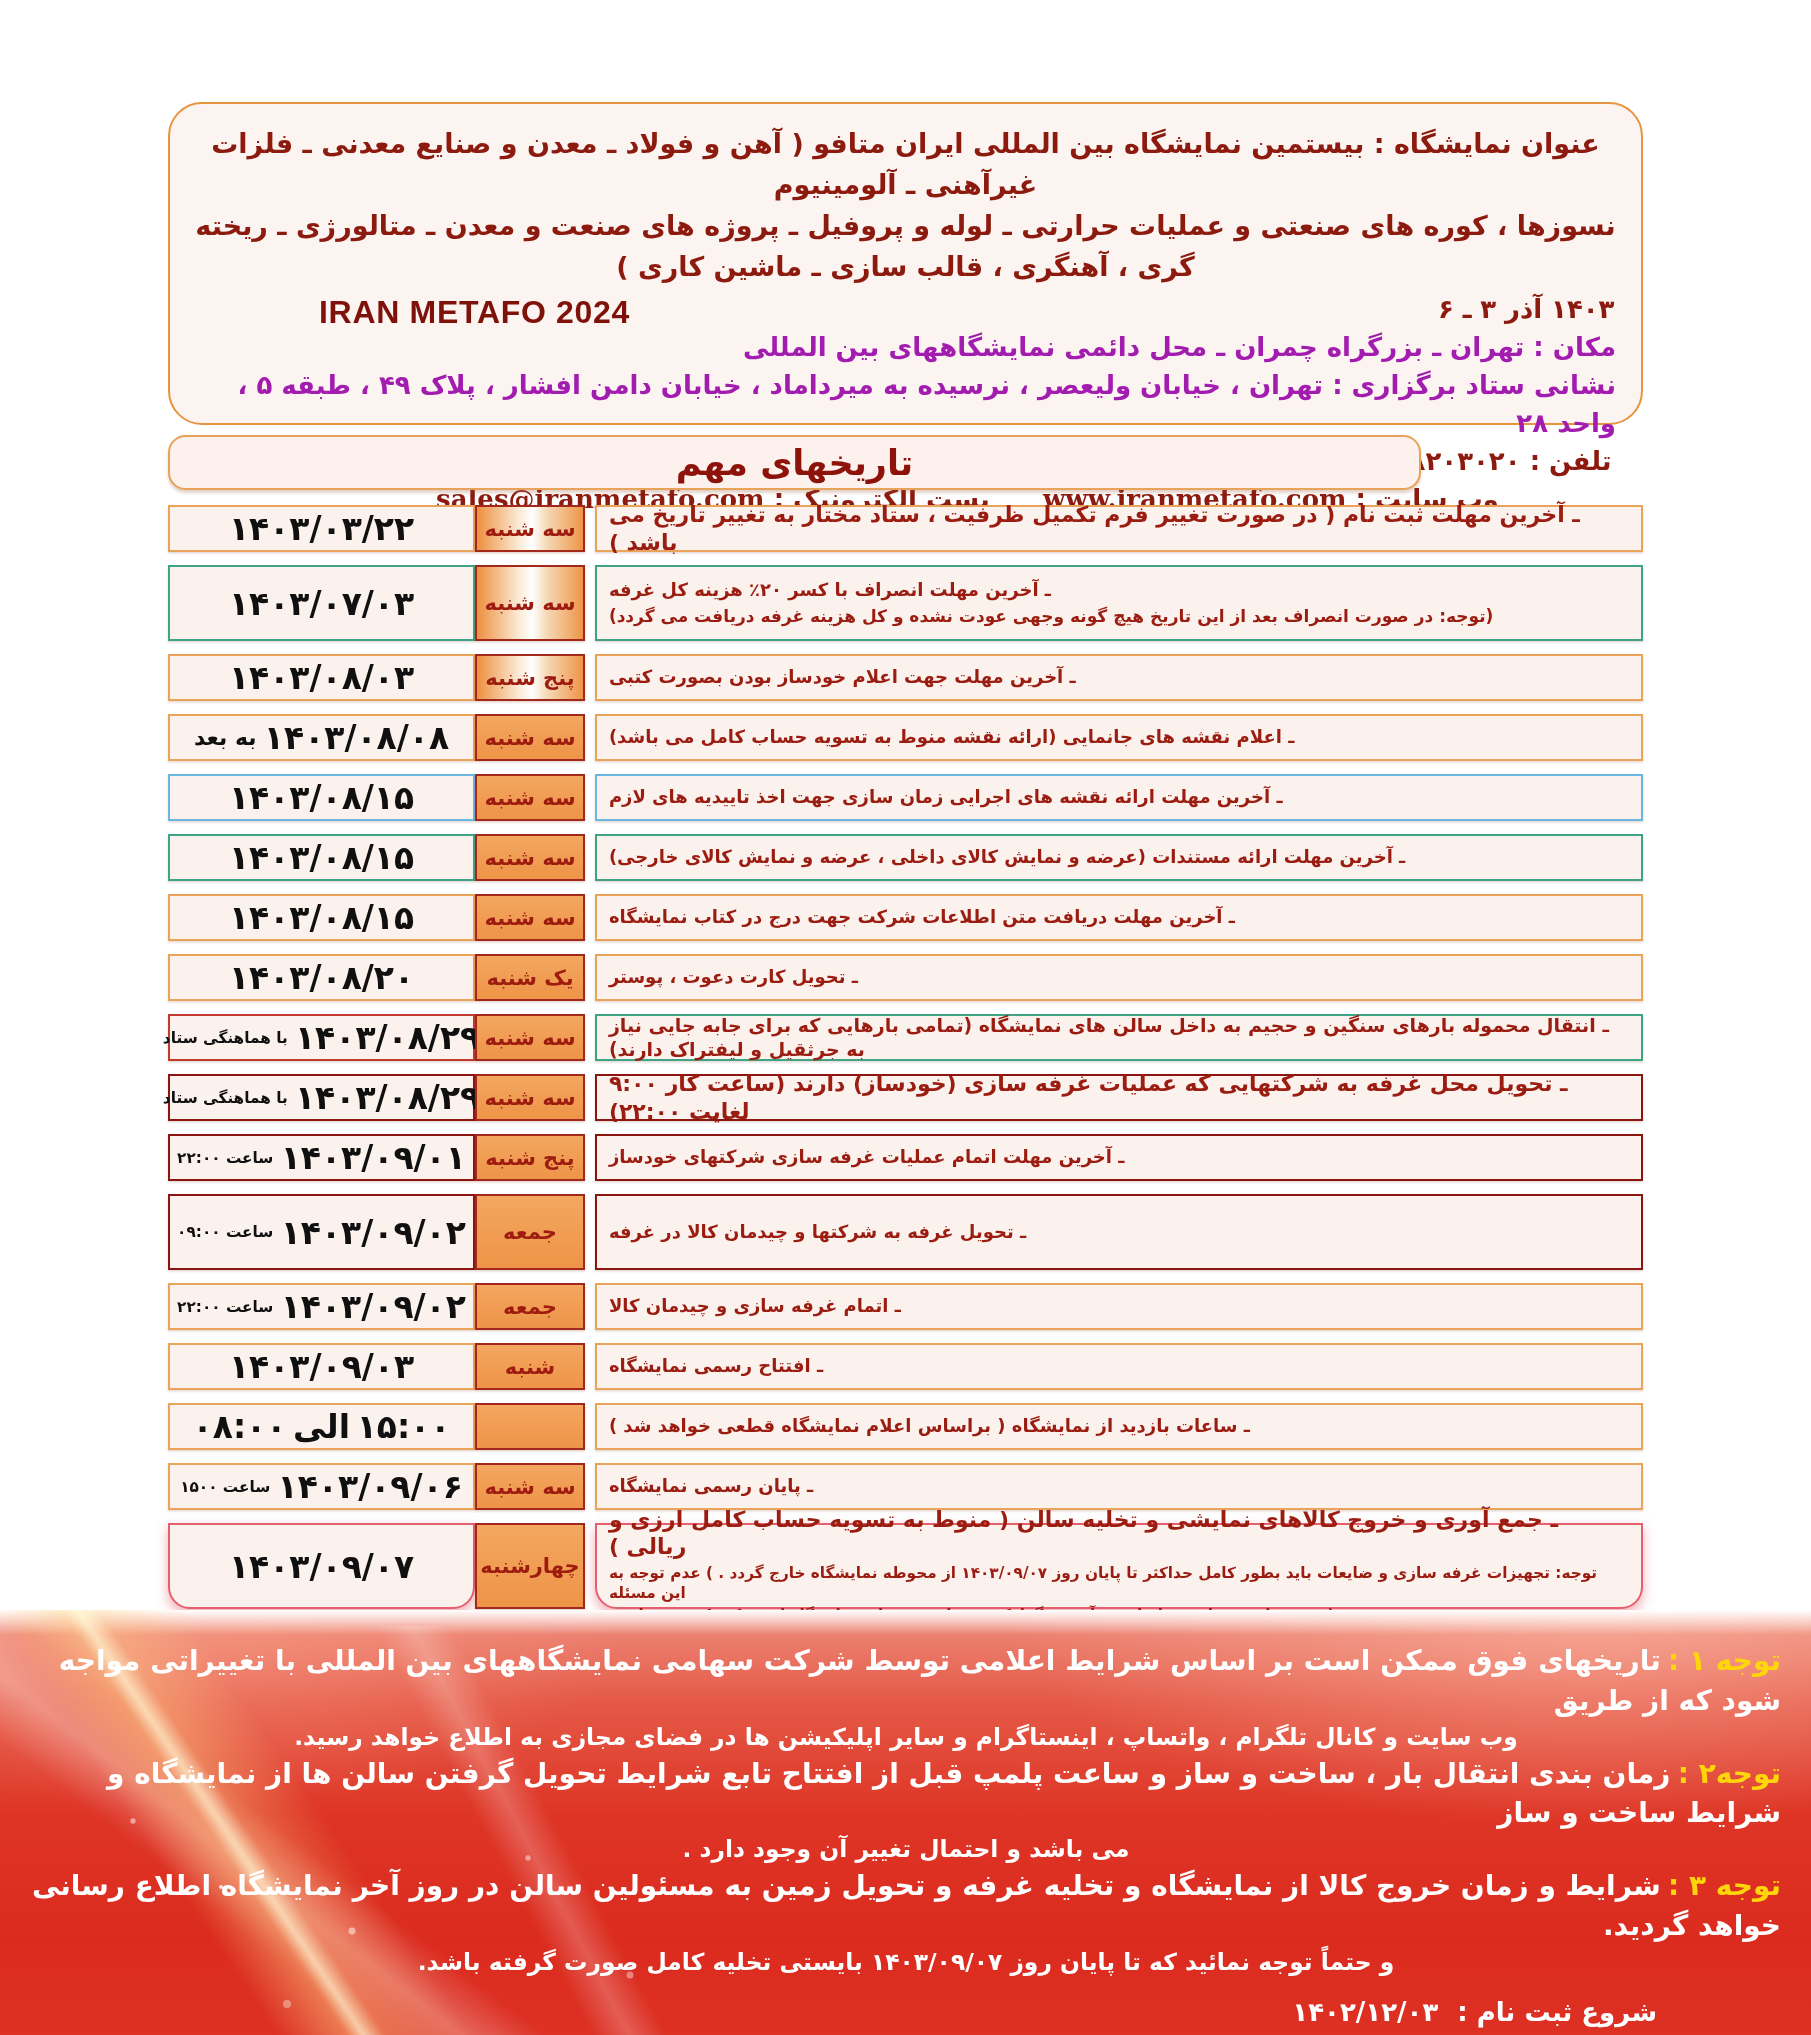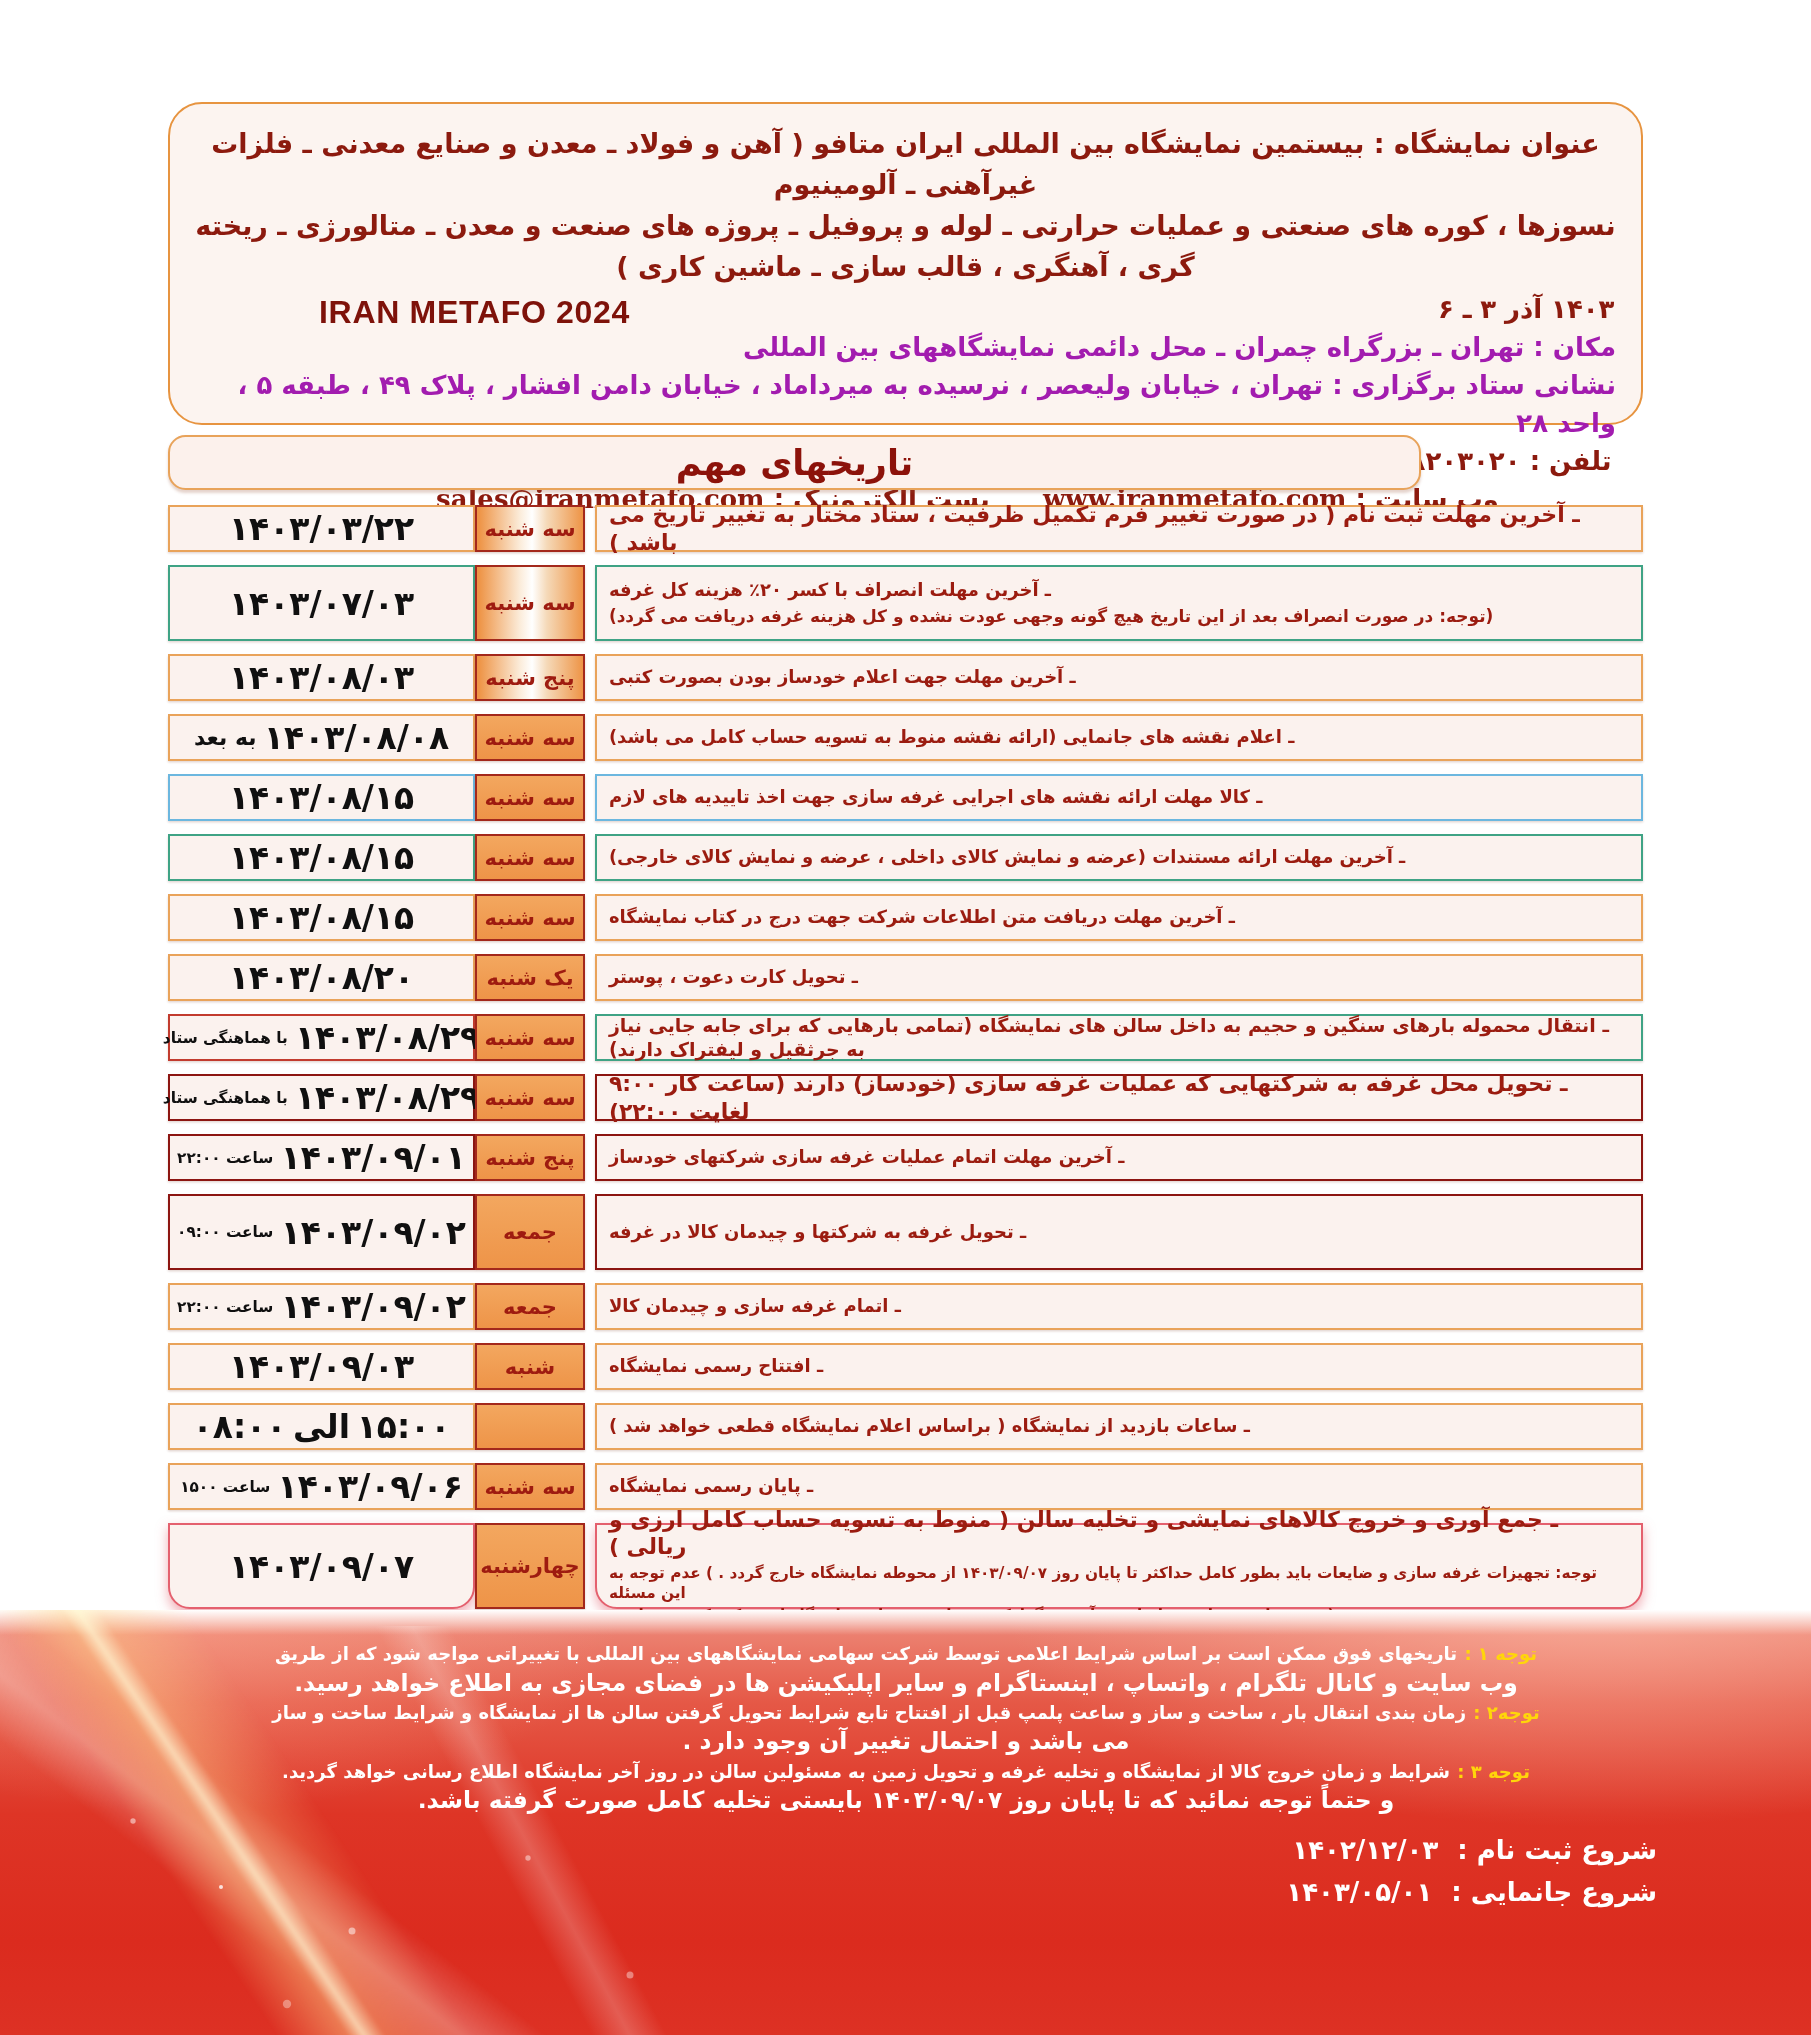--- a/index.html
+++ b/index.html
@@ -72,21 +72,21 @@
       linear-gradient(38deg, transparent 44%, rgba(255,255,255,.28) 50%, transparent 56%);
     filter:blur(1.5px); }
   .flare2 { position:absolute; left:277px; bottom:-44px; width:511px; height:453px; pointer-events:none;
     background:linear-gradient(62deg, transparent 45%, rgba(255,255,255,.22) 50%, transparent 55%); }
   .sparkles { position:absolute; width:4.4px; height:4.4px; border-radius:50%; background:rgba(255,255,255,.8);
     left:219px; bottom:146px; pointer-events:none;
     box-shadow: 131px 44px 0 1.5px rgba(255,255,255,.5), 307px -29px 0 0.7px rgba(255,255,255,.45),
       66px 117px 0 2.2px rgba(255,255,255,.35), 409px 88px 0 1.5px rgba(255,255,255,.4),
       -88px -66px 0 0.7px rgba(255,255,255,.5), 234px 161px 0 0.7px rgba(255,255,255,.45); }
   .notes { position:relative; padding-top:31px; color:#ffffff; }
-  .note-l1 { direction:rtl; text-align:center; padding:0 31px; font-size:18px; line-height:1.42; }
+  .note-l1 { direction:rtl; text-align:right; padding:0 31px; font-size:28px; line-height:1.42; }
   .note-l2 { direction:rtl; text-align:center; font-size:23.4px; line-height:1.42; }
   .n-label { color:#FFD60A; padding-left:7.3px; }
   .footer-lines { margin-top:11.7px; }
   .f-line { direction:rtl; text-align:right; padding-right:155px; font-size:26px; line-height:1.62; color:#ffffff; }
   .f-line .f-val { padding-right:19px; }
 </style>
 </head>
 <body>
 
 <div class="page">
@@ -188,21 +188,21 @@
     <div class="date-cell" style="border-color: rgb(108, 183, 223);">
 
       <span class="date-main">
             <bdi>۱۴۰۳/۰۸/۱۵</bdi>
           </span>
     </div>
     <div class="day-cell">
       <span>سه شنبه</span>
     </div>
     <div class="desc-cell" style="border-color: rgb(108, 183, 223);">
-      <div class="desc-main">ـ کالا مهلت ارائه نقشه های اجرایی غرفه سازی جهت اخذ تاییدیه های لازم</div>
+      <div class="desc-main">ـ آخرین مهلت ارائه نقشه های اجرایی زمان سازی جهت اخذ تاییدیه های لازم</div>
     </div>
   </div>
 
   <div class="row">
     <div class="date-cell" style="border-color: rgb(63, 163, 133);">
 
       <span class="date-main">
             <bdi>۱۴۰۳/۰۸/۱۵</bdi>
           </span>
     </div>

